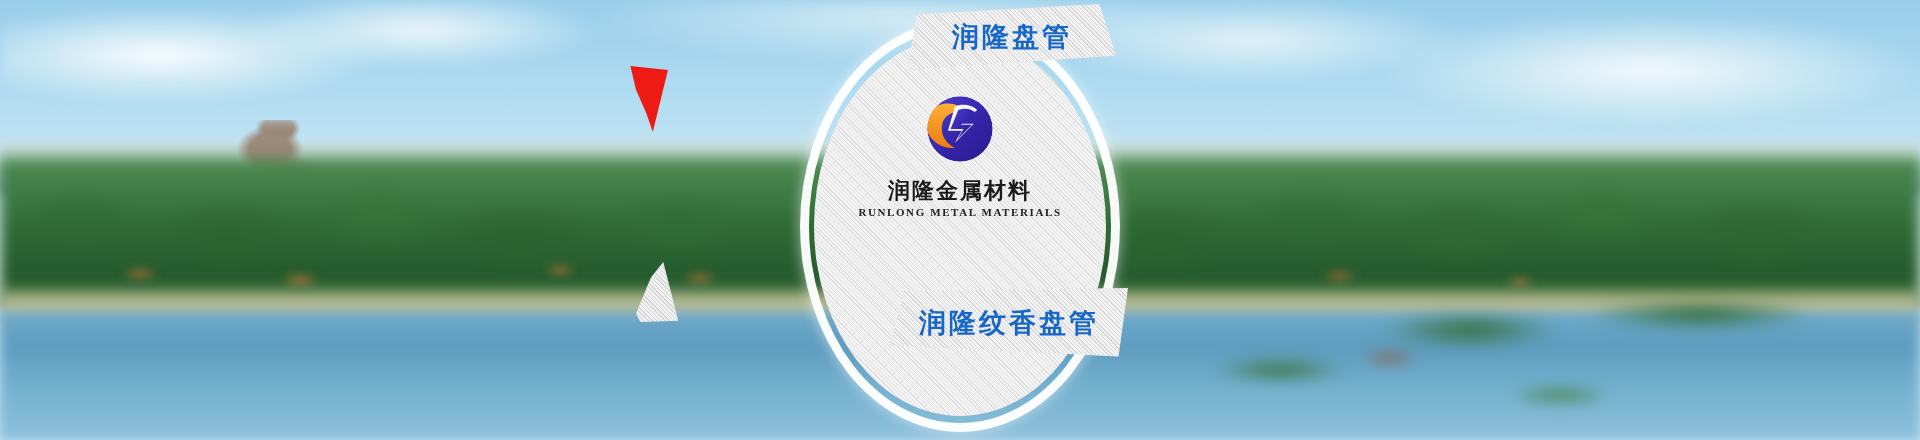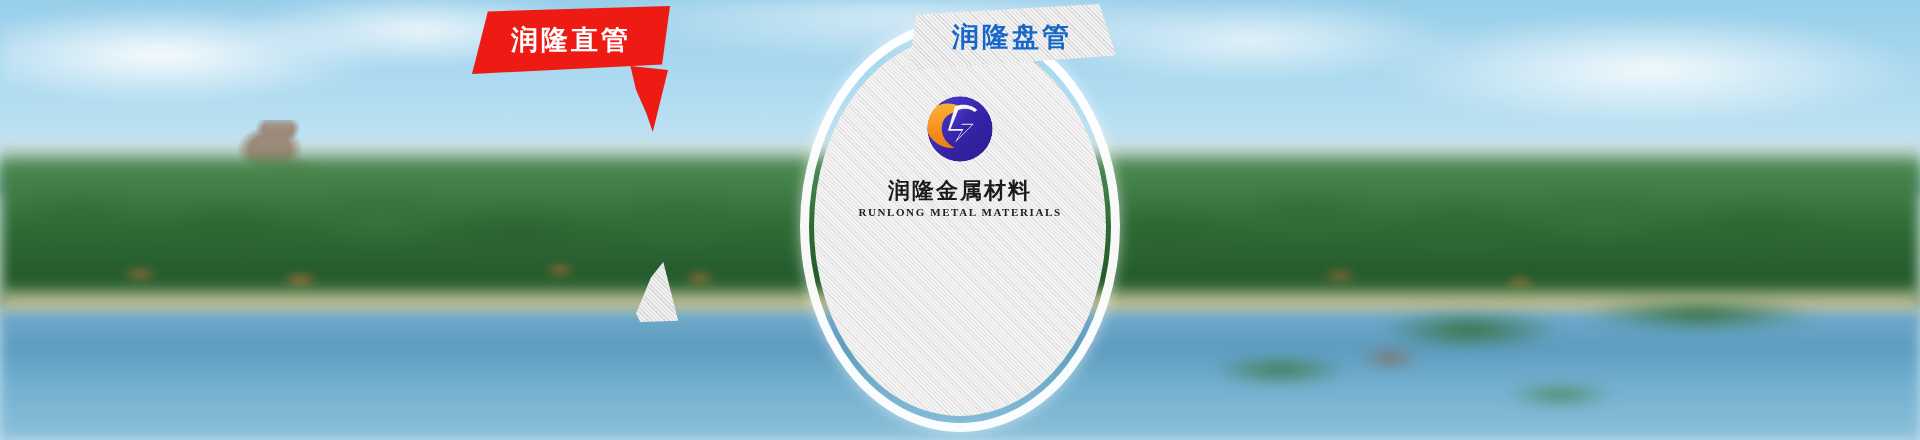--- a/index.html
+++ b/index.html
@@ -254,20 +254,20 @@
       </svg>
 
       <div class="brand-cn">润隆金属材料</div>
       <div class="brand-en">RUNLONG METAL MATERIALS</div>
 
 
     </div>
     <div class="ring-outer"></div>
   </div>
 
-  <div class="tag tag-red">
-    <span>润隆直管</span>
-  </div>
   <div class="tag tag-white tag-tr">
     <span>润隆盘管</span>
   </div>
+  <div class="tag tag-white tag-br">
+    <span>润隆纹香盘管</span>
+  </div>
 
 </div>
 
 </body></html>

